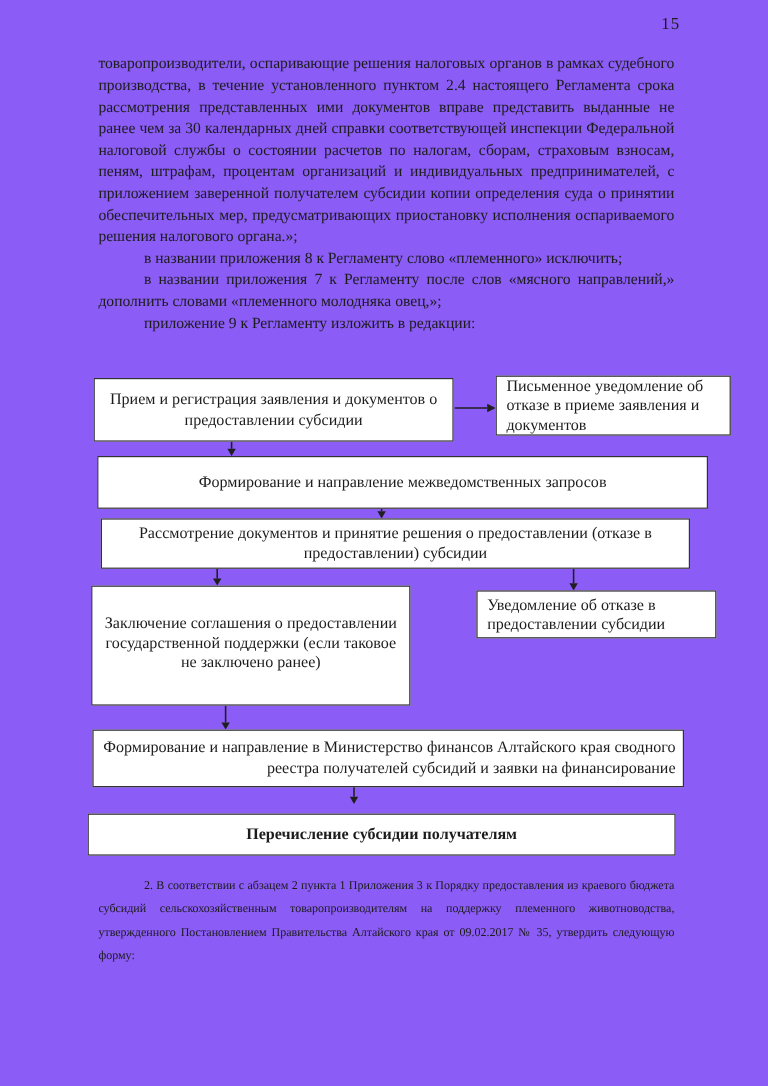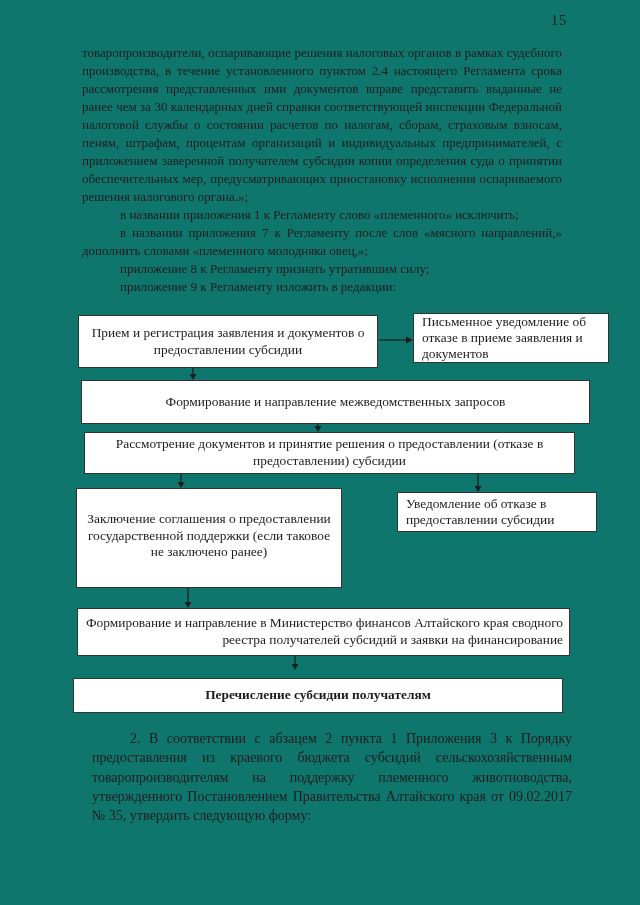--- a/index.html
+++ b/index.html
@@ -1,34 +1,34 @@
 <!DOCTYPE html>
 <html><head>
 <meta charset="utf-8">
 <style>
   html,body { margin:0; padding:0; background:#e8e8e8; }
   .page {
     position:relative; width:640px; height:905px; margin:0 auto;
-    background:#0f766e; color:#1c1c1c;
+    background:#8b5cf6; color:#1c1c1c;
     font-family:"Liberation Serif","DejaVu Serif",serif;
     overflow:hidden;
   }
   .pageno {
     position:absolute; top:13px; left:551px;
     font-size:14px; letter-spacing:1px;
   }
   .textblock {
     position:absolute; left:82px; top:44px; width:480px;
     font-size:13px; line-height:18px; text-align:justify;
   }
   .textblock p { margin:0; }
   .indent { text-indent:38px; }
   .p6 {
-    position:absolute; left:92px; top:729px; width:480px;
-    font-size:14px; line-height:19.3px; text-align:justify;
+    position:absolute; left:82px; top:729px; width:480px;
+    font-size:10px; line-height:19.3px; text-align:justify;
     text-indent:38px; margin:0;
   }
   .flow { position:absolute; left:0; top:308px; width:640px; height:412px; }
   .arrows { position:absolute; left:0; top:0; width:640px; height:412px; }
   .arrows line { stroke:#1f1f1f; stroke-width:1.3; }
   .arrows polygon { fill:#1f1f1f; }
   .fbox {
     position:absolute; box-sizing:border-box;
     border:1px solid #323232;
     display:flex; align-items:center; justify-content:center;
@@ -47,23 +47,22 @@
 </style>
 </head>
 <body>
 
 <div class="page">
 
   <div class="pageno">15</div>
 
   <div class="textblock">
     <p>товаропроизводители, оспаривающие решения налоговых органов в рамках судебного производства, в течение установленного пунктом 2.4 настоящего Регламента срока рассмотрения представленных ими документов вправе представить выданные не ранее чем за 30 календарных дней справки соответствующей инспекции Федеральной налоговой службы о состоянии расчетов по налогам, сборам, страховым взносам, пеням, штрафам, процентам организаций и индивидуальных предпринимателей, с приложением заверенной получателем субсидии копии определения суда о принятии обеспечительных мер, предусматривающих приостановку исполнения оспариваемого решения налогового органа.»;</p>
-    <p class="indent">в названии приложения 1 к Регламенту слово «племенного» исключить;</p>
+    <p class="indent">в названии приложения 8 к Регламенту слово «племенного» исключить;</p>
     <p class="indent">в названии приложения 7 к Регламенту после слов «мясного направлений,» дополнить словами «племенного молодняка овец,»;</p>
-    <p class="indent">приложение 8 к Регламенту признать утратившим силу;</p>
     <p class="indent">приложение 9 к Регламенту изложить в редакции:</p>
   </div>
 
   <div class="flow">
 
     <svg class="arrows" viewBox="0 0 640 412" xmlns="http://www.w3.org/2000/svg">
       <g>
         <line x1="379" y1="32" x2="406" y2="32"></line>
         <polygon points="406,28.5 406,35.5 413,32"></polygon>
       </g>

